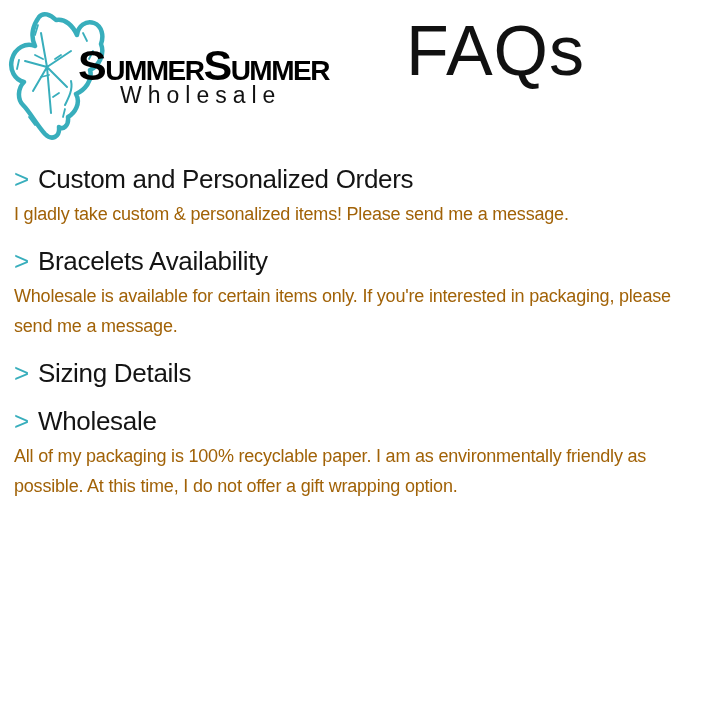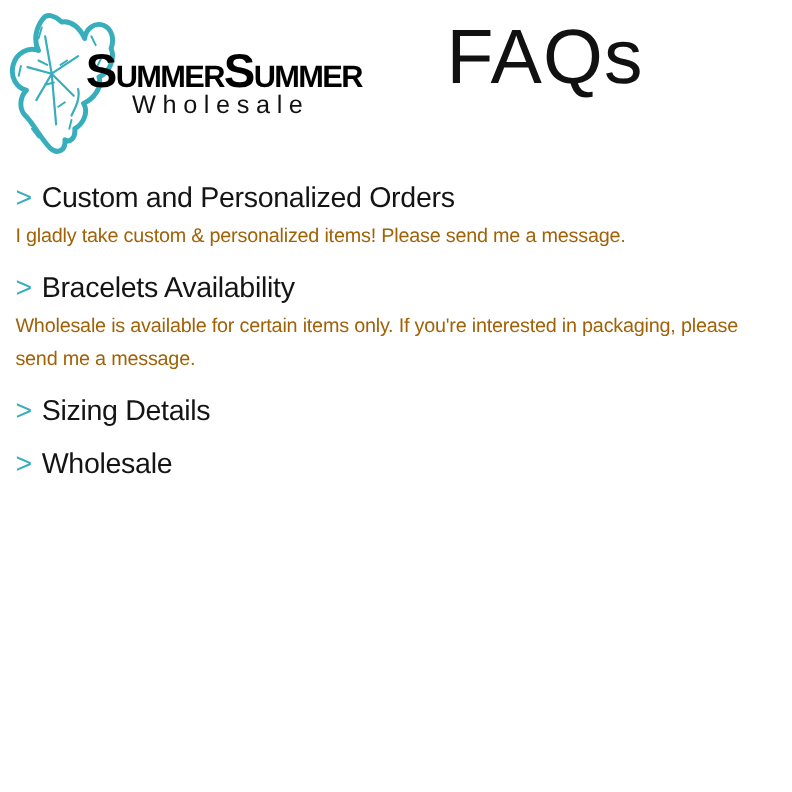--- a/index.html
+++ b/index.html
@@ -108,15 +108,16 @@
     <p class="faq-answer">Wholesale is available for certain items only. If you're interested in packaging, please send me a message.</p>
   </section>
 
   <section class="faq-item">
     <h2 class="faq-question"><span class="chev">&gt;</span><span>Sizing Details</span></h2>
   </section>
 
 
   <section class="faq-item">
     <h2 class="faq-question"><span class="chev">&gt;</span><span>Wholesale</span></h2>
+    <p class="faq-answer">All of my packaging is 100% recyclable paper. I am as environmentally friendly as possible. At this time, I do not offer a gift wrapping option.</p>
   </section>
 
 </div>
 
 </body></html>

